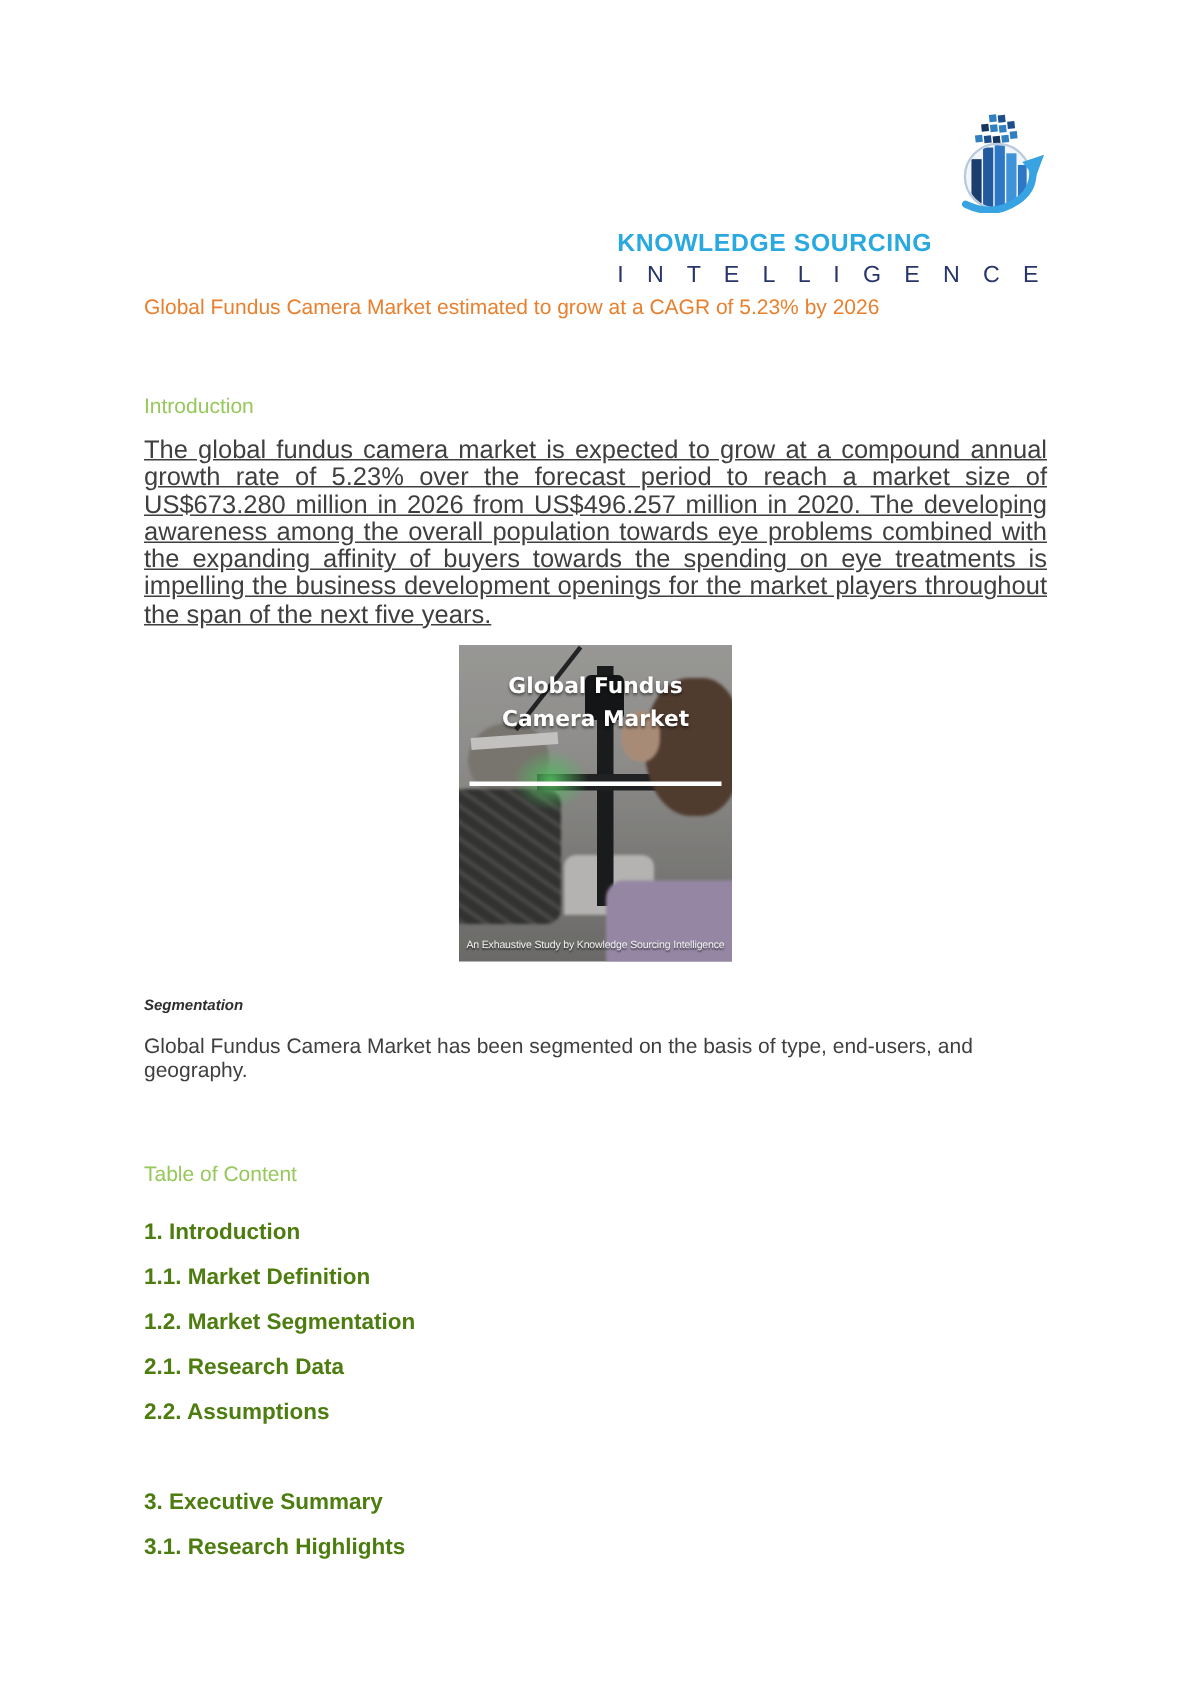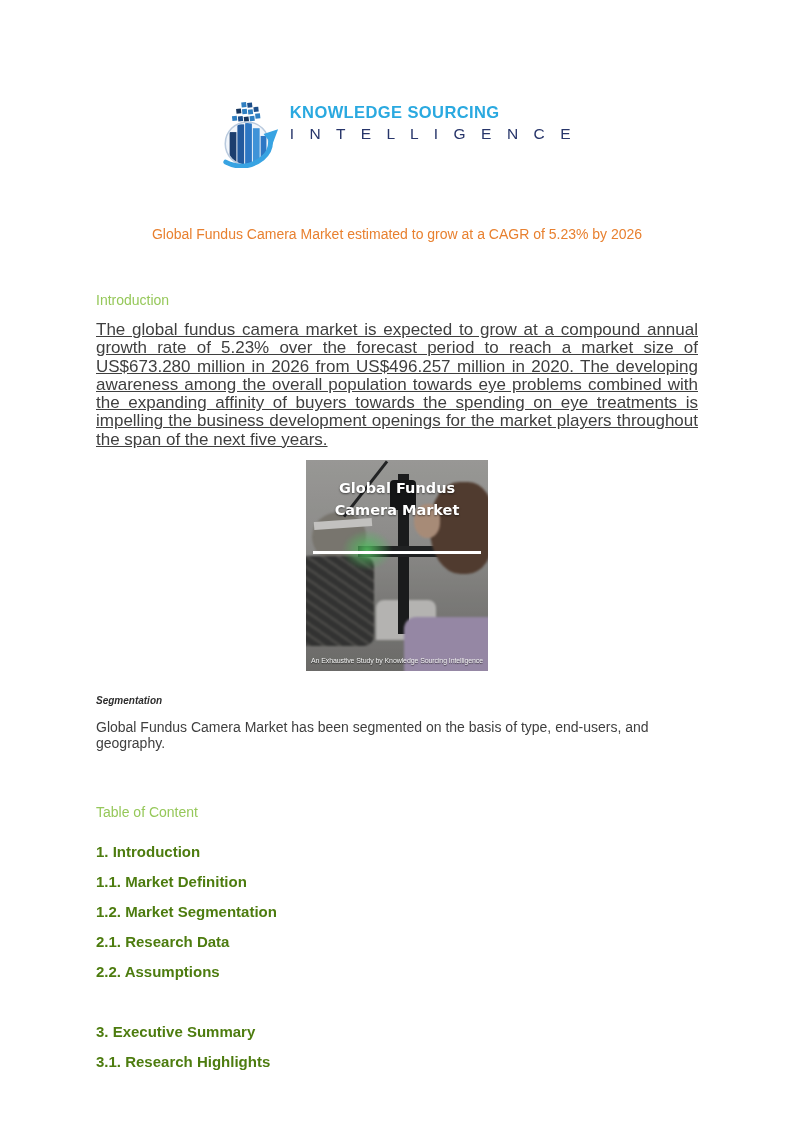--- a/index.html
+++ b/index.html
@@ -12,24 +12,25 @@
     background: #ffffff;
     padding: 102px 96px 0 96px;
     overflow: hidden;
     font-family: "Liberation Sans", sans-serif;
     color: #3f3f3f;
   }
 
   
   .logo-row {
     display: flex;
-    align-items: flex-start;
+    align-items: flex-end;
     justify-content: center;
     gap: 10px;
     height: 66px;
+    flex-direction: column;
   }
   .logo-icon { width: 62px; height: 66px; flex: 0 0 auto; }
   .logo-text { display: flex; flex-direction: column; justify-content: center; }
   .logo-line1 {
     font-size: 16.5px;
     font-weight: bold;
     letter-spacing: 0.4px;
     color: #2aa9e0;
     line-height: 20px;
   }
@@ -37,22 +38,21 @@
     font-size: 15.5px;
     font-weight: 500;
     letter-spacing: 5.6px;
     color: #27356a;
     line-height: 20px;
     margin-top: 2px;
   }
 
   
   .doc-title {
-    margin-top: 58px;
-    text-align: center;
+    margin-top: 28px;
     font-size: 14px;
     line-height: 17px;
     color: #e8802f;
   }
   .green-heading {
     font-size: 14px;
     line-height: 16px;
     color: #96c85a;
   }
   .intro-heading { margin-top: 49px; }

